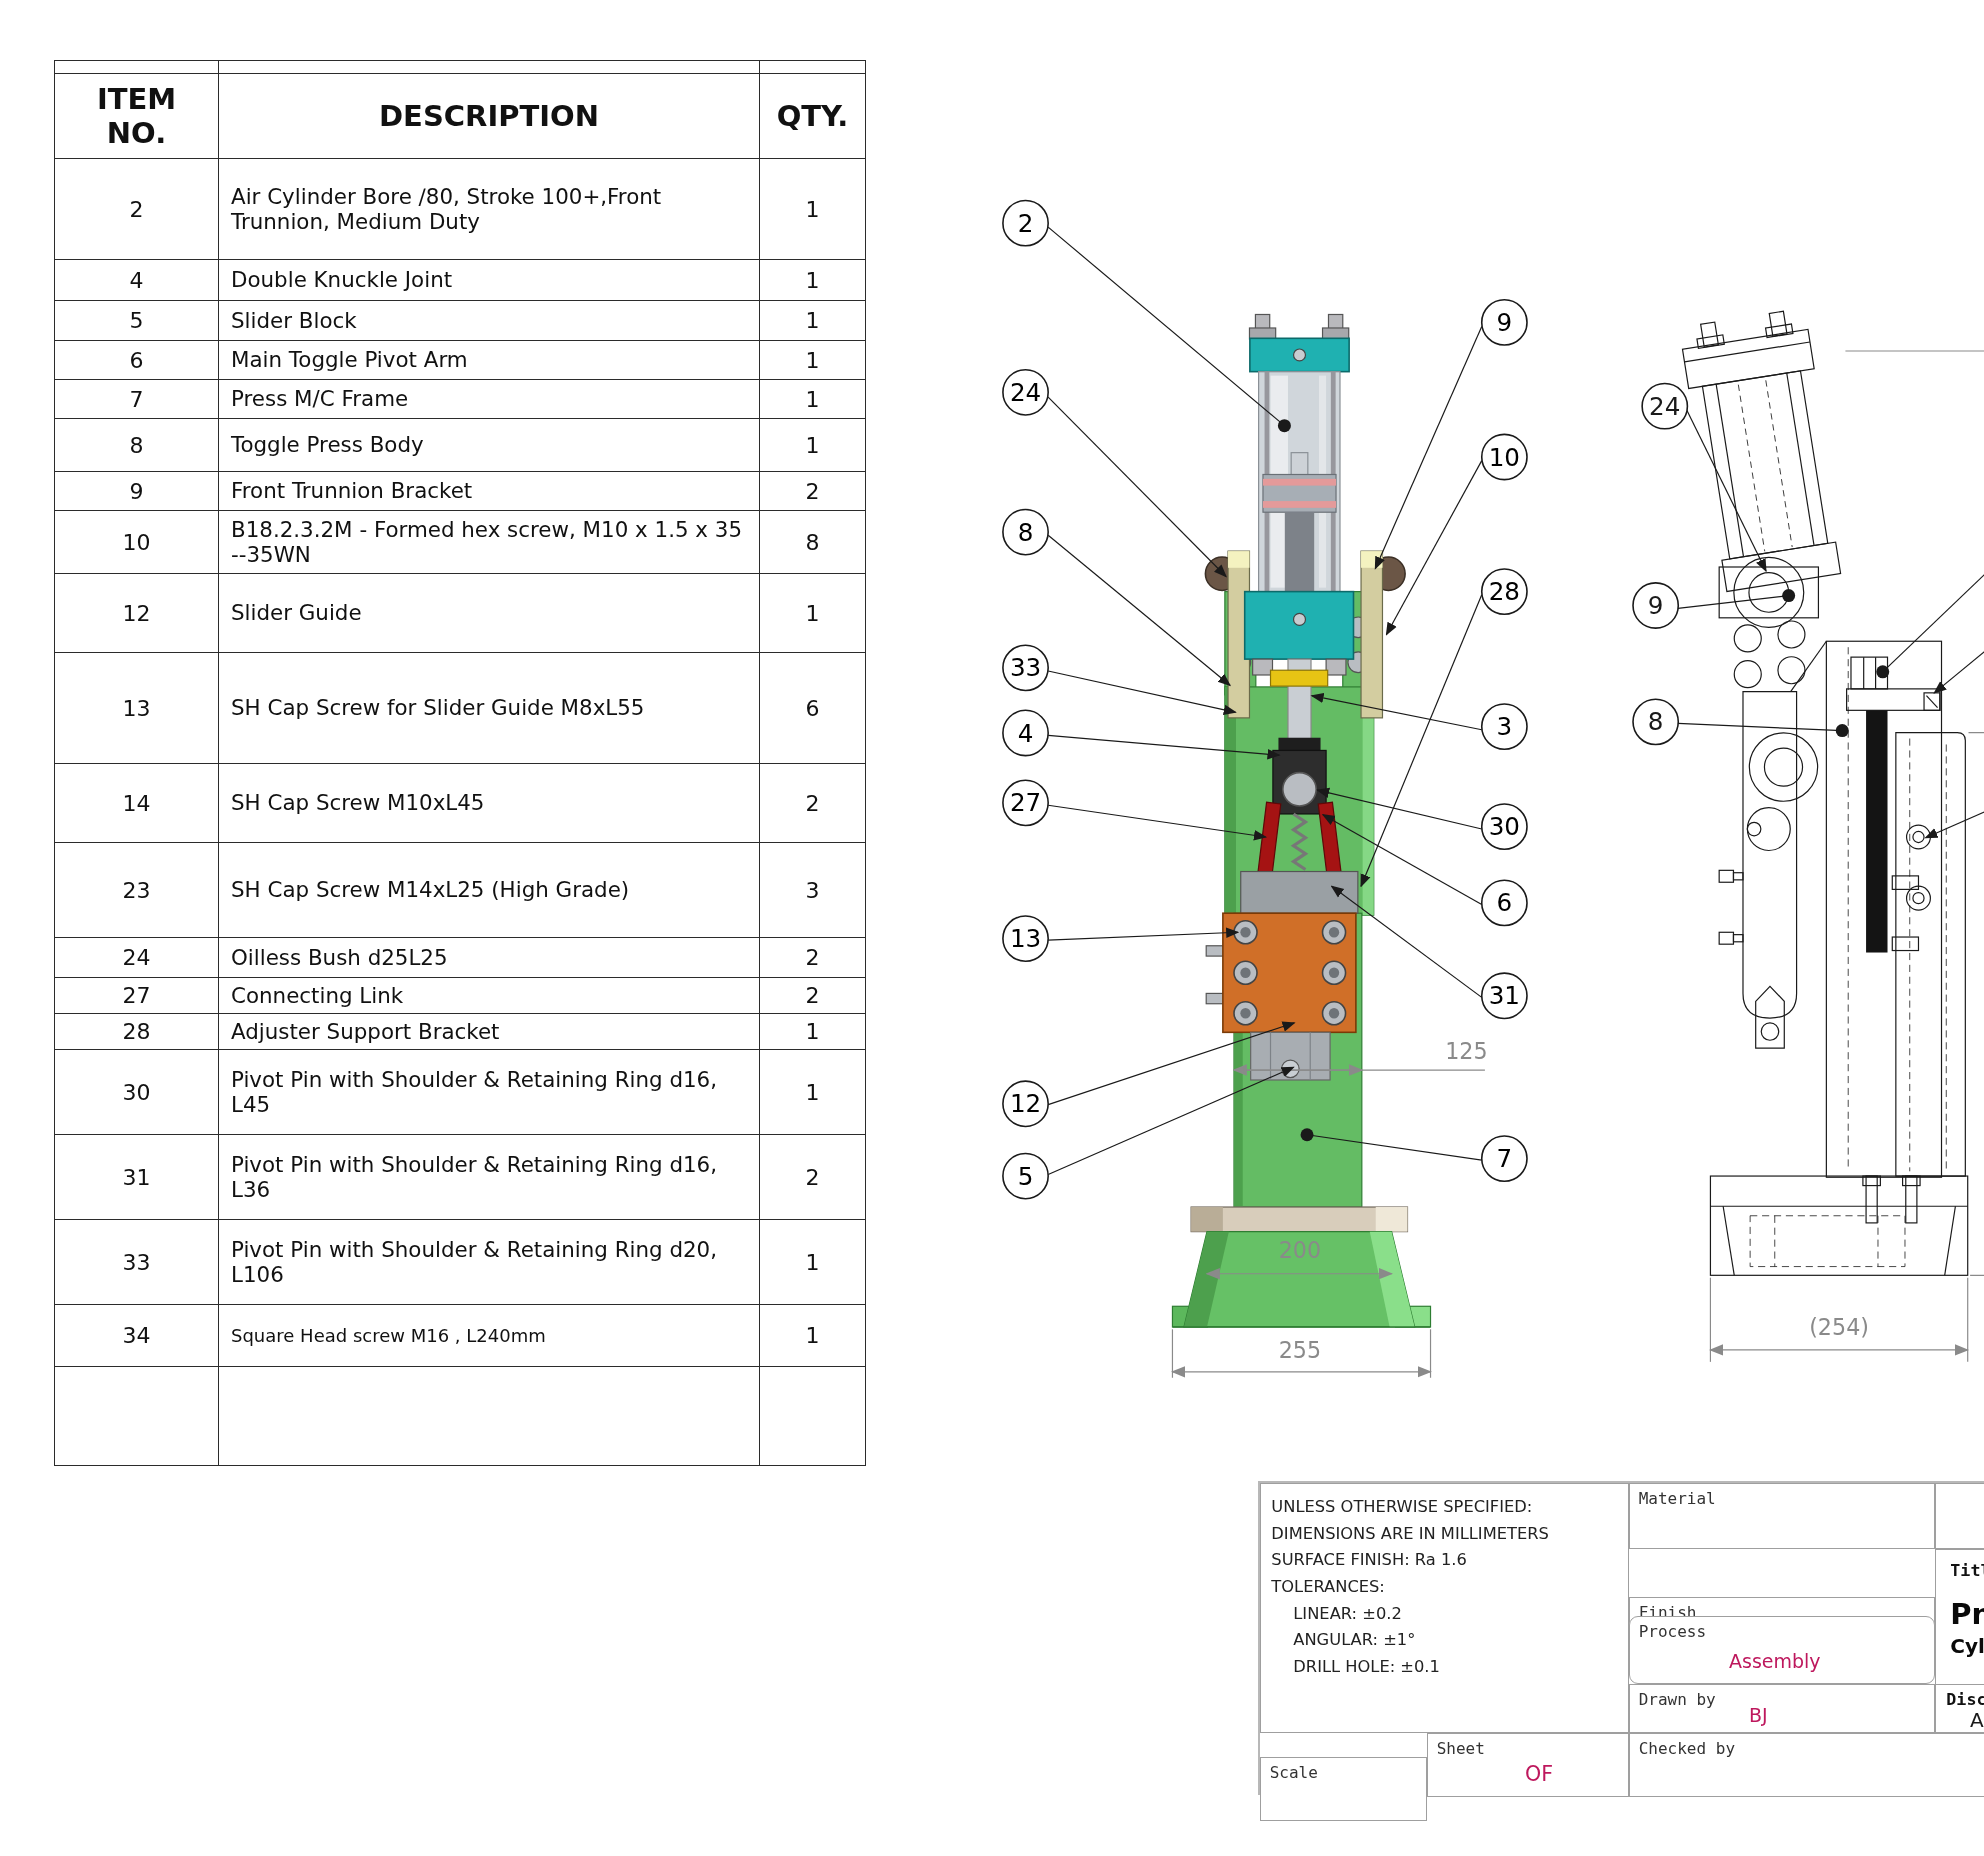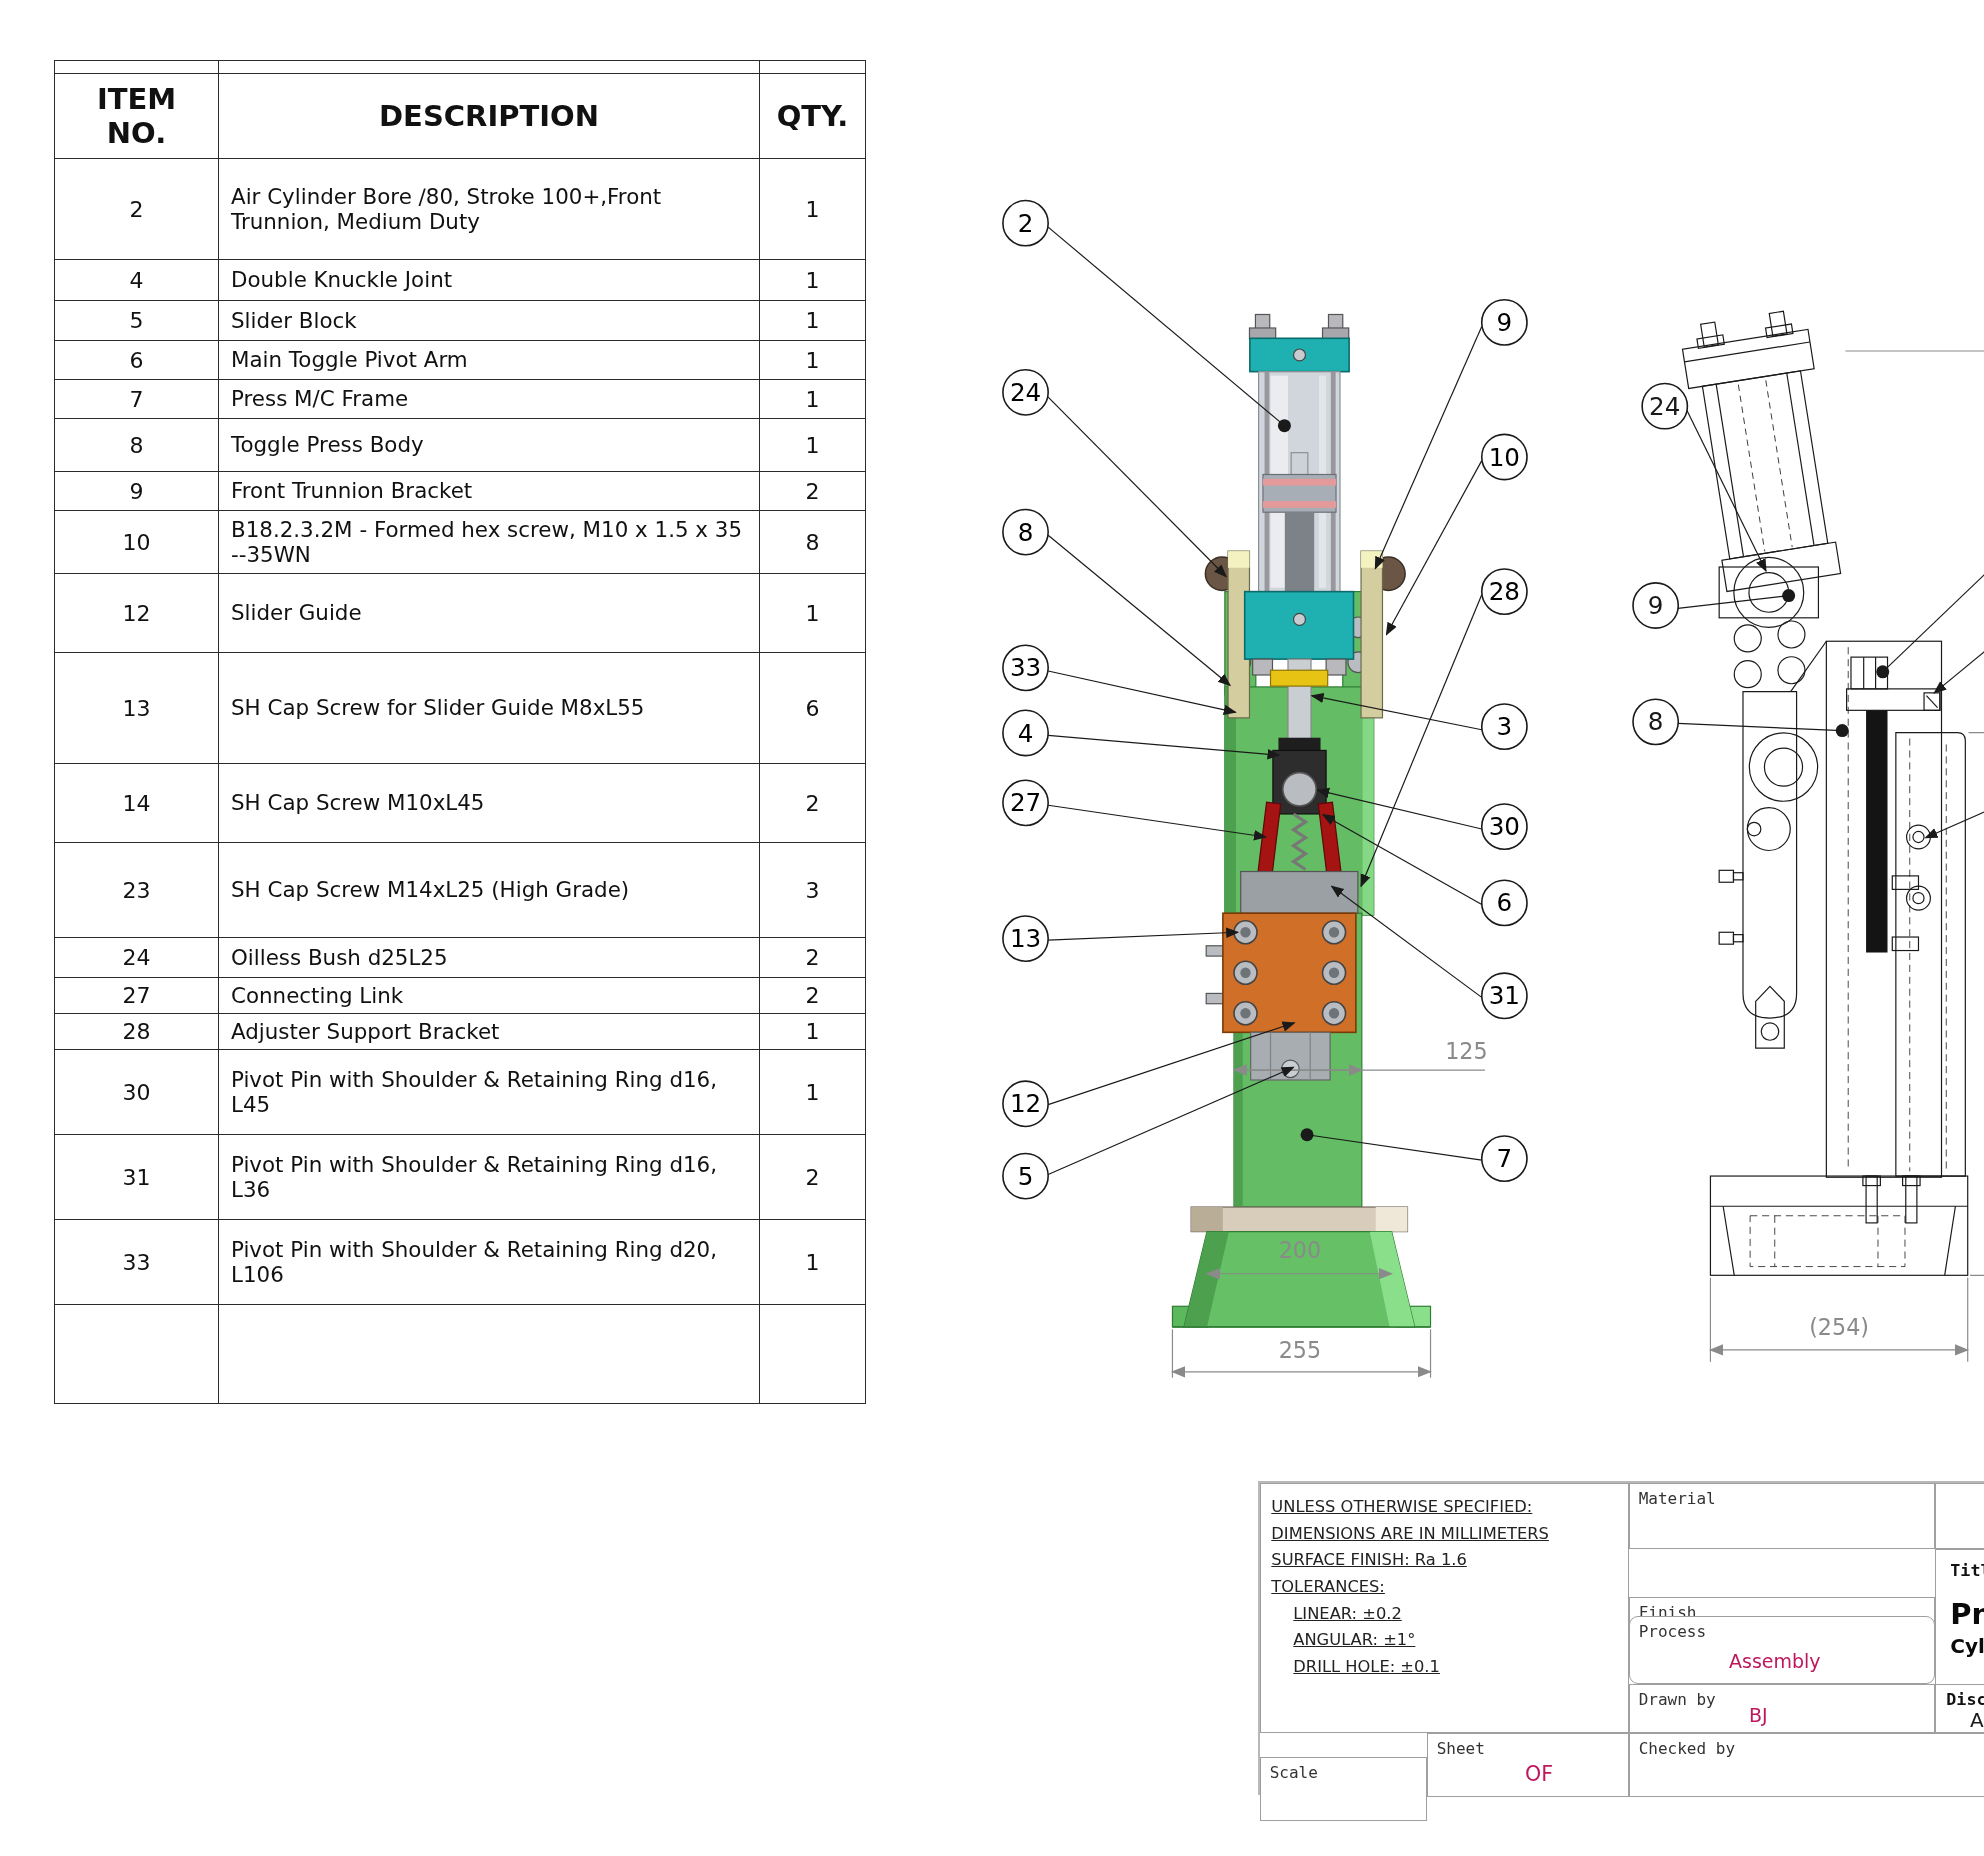--- a/index.html
+++ b/index.html
@@ -12,21 +12,21 @@
   #bom td{font-size:21.4px;color:#111;vertical-align:middle;}
   #bom td.c{text-align:center;font-size:22px;}
   #bom td.d{text-align:left;padding-left:12px;line-height:1.18;}
   #bom td.small{font-size:18px;}
   
   #tb{position:absolute;left:1258px;top:1481px;width:1338px;height:314px;box-sizing:border-box;}
   .cell{position:absolute;border:1.2px solid #9f9f9f;box-sizing:border-box;background:#fff;}
   .lab{position:absolute;left:8.7px;top:4.8px;font-family:"DejaVu Sans Mono",monospace;
        font-size:16px;color:#333;white-space:nowrap;}
   .lab.b{font-weight:bold;color:#111;font-size:16.7px;}
-  .notes{font-size:16.3px;color:#222;line-height:26.6px;padding:10.3px 0 0 10.3px;text-decoration:underline;}
+  .notes{font-size:16.3px;color:#222;line-height:26.6px;padding:10.3px 0 0 10.3px;}
   .notes .ind{padding-left:22px;}
   .company{position:absolute;width:100%;top:7.1px;text-align:center;font-size:44px;font-weight:bold;
            color:#0a0a0a;letter-spacing:0.8px;}
   .ttl{position:absolute;left:14.3px;top:47px;font-size:29px;font-weight:bold;color:#0a0a0a;}
   .sub{position:absolute;left:14.3px;top:84px;font-size:20px;font-weight:bold;color:#0a0a0a;}
   .descv{position:absolute;left:34px;top:23px;font-size:20px;color:#1a1a1a;}
   .val{position:absolute;font-size:19px;color:#be185d;}
   svg text{font-family:"DejaVu Sans",sans-serif;}
 </style>
 </head>
@@ -132,20 +132,25 @@
           <td class="c">1</td>
         </tr>
     <tr style="height:85px">
           <td class="c">31</td>
           <td class="d">Pivot Pin with Shoulder &amp; Retaining Ring d16, L36</td>
           <td class="c">2</td>
         </tr>
     <tr style="height:85px">
           <td class="c">33</td>
           <td class="d">Pivot Pin with Shoulder &amp; Retaining Ring d20, L106</td>
+          <td class="c">1</td>
+        </tr>
+    <tr style="height:62px">
+          <td class="c">34</td>
+          <td class="d small">Square Head screw M16 , L240mm</td>
           <td class="c">1</td>
         </tr>
     <tr style="height:99px">
           <td></td>
           <td></td>
           <td></td>
         </tr>
   </tbody>
     </table>
 

